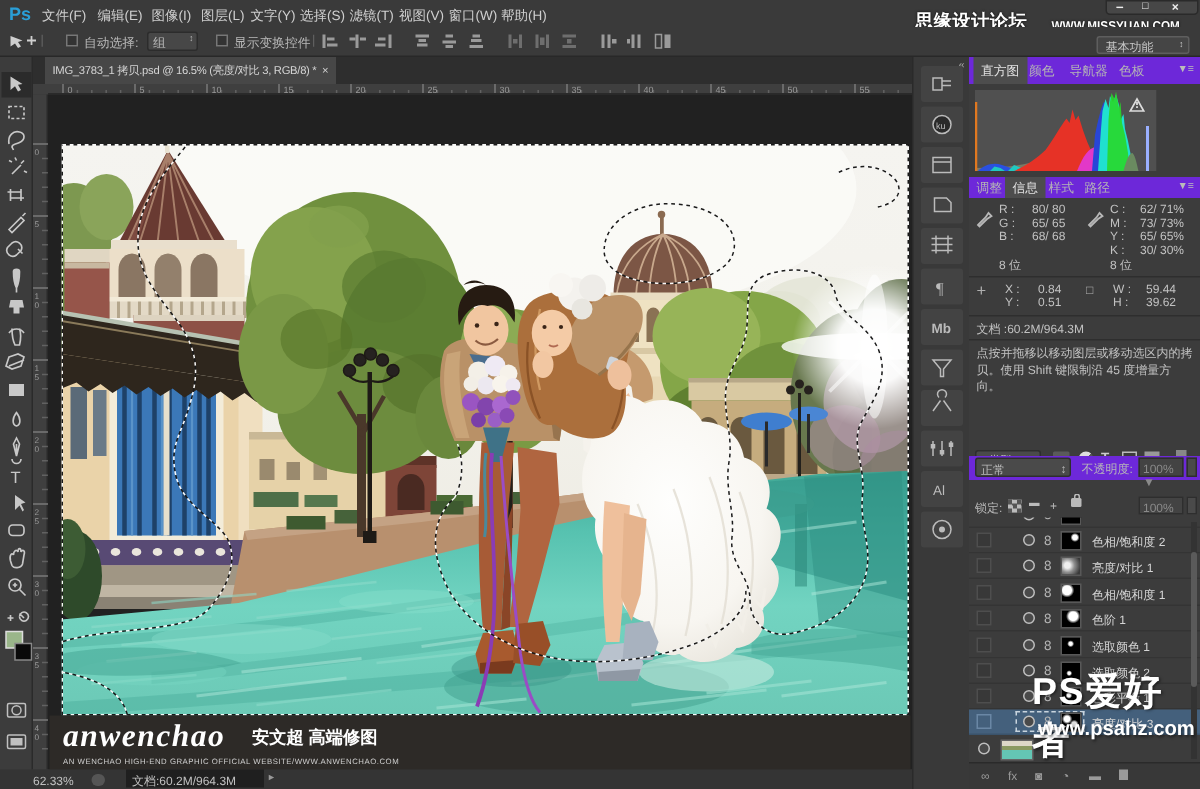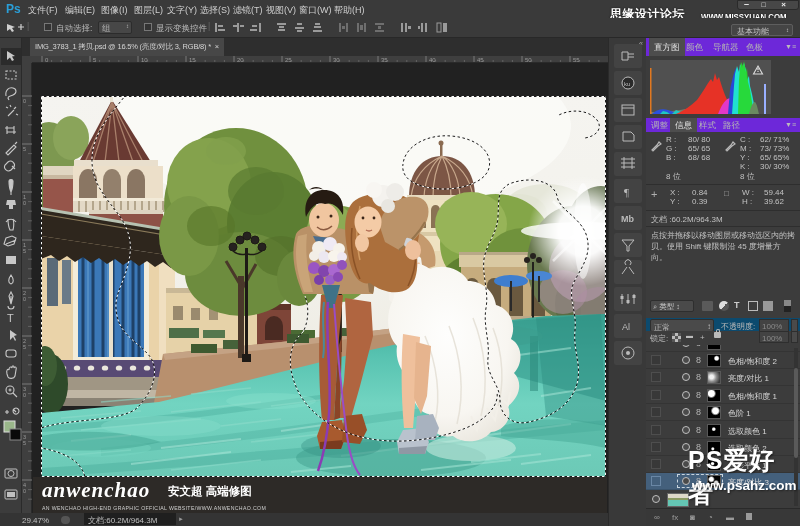--- a/index.html
+++ b/index.html
@@ -559,21 +559,21 @@
 </g>
 </svg>
 </div>
 
 <div class="abs band"></div>
 <div class="abs" style="left:42px;top:478px;color:#fff;font-size:21px;font-style:italic;font-weight:bold;font-family:'Liberation Serif',serif;letter-spacing:1px">anwenchao</div>
 <div class="abs" style="left:168px;top:484px;color:#fff;font-size:11.5px;font-weight:bold">安文超 高端修图</div>
 <div class="abs" style="left:42px;top:505px;color:#cfcfcf;font-size:5.2px;letter-spacing:0.35px">AN WENCHAO HIGH-END GRAPHIC OFFICIAL WEBSITE/WWW.ANWENCHAO.COM</div>
 
 <div class="abs statusbar">
- <span style="position:absolute;left:22px;top:3px">29.47%</span>
+ <span style="position:absolute;left:22px;top:3px">62.33%</span>
  <span style="position:absolute;left:61px;top:3px;width:9px;height:8px;background:#555;border-radius:4px"></span>
  <span style="position:absolute;left:84px;top:0;width:92px;height:12px;background:#1f1f1f;padding:2px 0 0 4px">文档:60.2M/964.3M</span>
  <span style="position:absolute;left:178px;top:3px;color:#999;font-size:6px">►</span>
 </div>
 
 <div class="abs iconstrip" id="iconstrip">
 <div style="position:absolute;right:3px;top:2px;color:#aaa;font-size:7px">«</div>
 <svg width="38" height="340" viewBox="0 0 38 340" style="position:absolute;left:0;top:6px" xmlns="http://www.w3.org/2000/svg">
 <g>
 <rect x="5" y="0" width="28" height="24" rx="2" fill="#434343"></rect>
@@ -670,21 +670,21 @@
         <span style="position:absolute;left:114px;top:21px">65/ 65%</span>
  <span style="position:absolute;left:94px;top:30px">K :</span>
         <span style="position:absolute;left:114px;top:30px">30/ 30%</span>
  <span style="position:absolute;left:20px;top:39px">8 位</span>
         <span style="position:absolute;left:94px;top:39px">8 位</span>
  <div style="position:absolute;left:0;top:52px;width:154px;border-top:1px solid #2e2e2e"></div>
  <span style="position:absolute;left:5px;top:56px;font-size:11px;color:#b0b0b0">+</span>
  <span style="position:absolute;left:24px;top:56px">X :</span>
         <span style="position:absolute;left:46px;top:56px">0.84</span>
  <span style="position:absolute;left:24px;top:65px">Y :</span>
-        <span style="position:absolute;left:46px;top:65px">0.39</span>
+        <span style="position:absolute;left:46px;top:65px">0.51</span>
  <span style="position:absolute;left:78px;top:57px;font-size:8px;color:#b0b0b0">□</span>
  <span style="position:absolute;left:96px;top:56px">W :</span>
         <span style="position:absolute;left:118px;top:56px">59.44</span>
  <span style="position:absolute;left:96px;top:65px">H :</span>
         <span style="position:absolute;left:118px;top:65px">39.62</span>
  <div style="position:absolute;left:0;top:78px;width:154px;border-top:1px solid #2e2e2e"></div>
  <span style="position:absolute;left:5px;top:82px">文档 :60.2M/964.3M</span>
  <div style="position:absolute;left:0;top:94px;width:154px;border-top:1px solid #2e2e2e"></div>
  <span style="position:absolute;left:5px;top:98px;width:144px;line-height:11px">点按并拖移以移动图层或移动选区内的拷贝。使用 Shift 键限制沿 45 度增量方向。</span>
 </div>
@@ -693,21 +693,21 @@
 <div style="position:absolute;left:0;top:261px;width:154px;height:15px;background:#3c3c3c">
  <span style="position:absolute;left:4px;top:1px;width:44px;height:12px;background:#4a4a4a;border:1px solid #2e2e2e;border-radius:2px;color:#ccc;font-size:7.5px;padding:1px 0 0 2px">⌕ 类型 ↕</span>
  <span style="position:absolute;left:56px;top:2px;width:11px;height:10px;background:#5a5a5a;border-radius:1px"></span>
  <span style="position:absolute;left:73px;top:2px;width:10px;height:10px;border-radius:50%;background:linear-gradient(135deg,#ddd 50%,#555 50%)"></span>
  <span style="position:absolute;left:88px;top:1px;color:#ccc;font-size:9px;font-weight:bold">T</span>
  <span style="position:absolute;left:102px;top:2px;width:10px;height:10px;border:1.5px solid #bbb"></span>
  <span style="position:absolute;left:117px;top:2px;width:10px;height:10px;background:#999"></span>
  <span style="position:absolute;left:138px;top:1px;width:7px;height:12px;background:linear-gradient(#888 50%,#222 50%)"></span>
 </div>
 
-<div style="position:absolute;left:0;top:280px;width:154px;height:16px;background:#0c4a6e;color:#b8b8b8;font-size:8px">
+<div style="position:absolute;left:0;top:266px;width:154px;height:16px;background:#6d28d9;color:#b8b8b8;font-size:8px">
  <span style="position:absolute;left:4px;top:1px;width:64px;height:13px;background:#4a4a4a;border:1px solid #2e2e2e;border-radius:2px;padding:2px 0 0 3px">正常<span style="float:right;margin-right:2px">↕</span></span>
  <span style="position:absolute;left:75px;top:3px">不透明度:</span>
  <span style="position:absolute;left:113px;top:1px;width:30px;height:13px;background:#434343;border:1px solid #2e2e2e;color:#8a8a8a;padding:2px 0 0 2px">100% ▼</span>
  <span style="position:absolute;left:145px;top:1px;width:7px;height:13px;background:#4a4a4a;border:1px solid #2e2e2e"></span>
 </div>
 
 <div style="position:absolute;left:0;top:293px;width:154px;height:14px;background:#3c3c3c;color:#b8b8b8;font-size:8px">
  <span style="position:absolute;left:4px;top:2px">锁定:</span>
  <span style="position:absolute;left:26px;top:2px;width:9px;height:9px;background:repeating-conic-gradient(#bbb 0 25%,#555 0 50%) 0 0/6px 6px"></span>
  <span style="position:absolute;left:40px;top:1px;color:#bbb;font-size:7px">▬</span>

